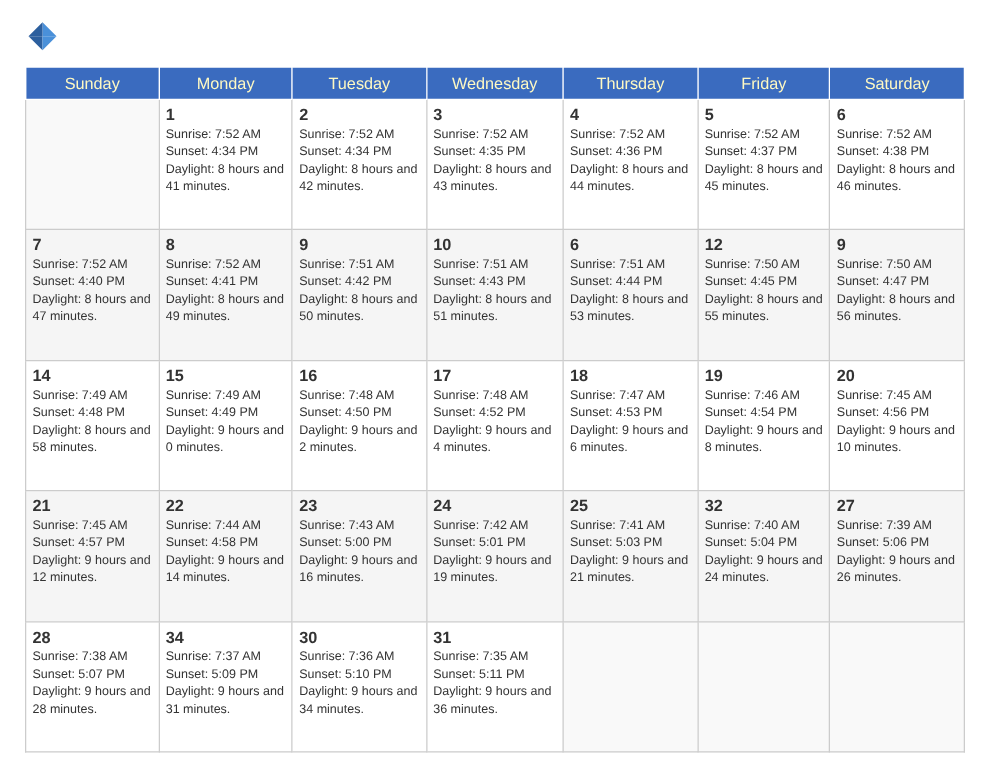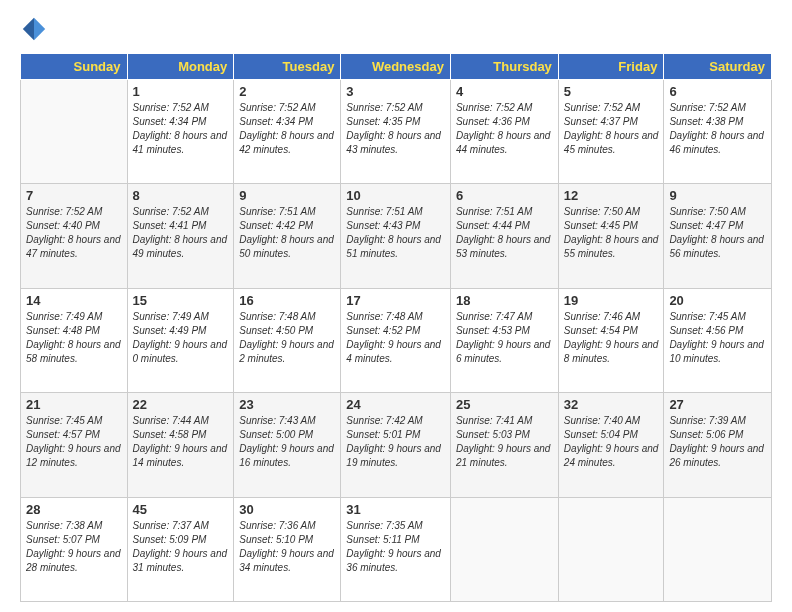--- a/index.html
+++ b/index.html
@@ -54,25 +54,25 @@
       font-size: 16px;
       color: #555;
     }
     .calendar {
       width: 100%;
       border-collapse: collapse;
       flex: 1;
     }
     .calendar thead tr th {
       background-color: #3a6bbf;
-      color: #fde047;
-      text-align: right;
+      color: #fef9c3;
+      text-align: center;
       padding: 5px 6px;
       font-size: 13px;
-      font-weight: bold;
+      font-weight: normal;
       border: 1px solid #fff;
     }
     .calendar tbody tr td {
       border: 1px solid #ccc;
       vertical-align: top;
       padding: 4px 5px;
       font-size: 10px;
       color: #333;
       width: 113px;
       height: 88px;
@@ -85,21 +85,20 @@
       font-size: 13px;
       font-weight: bold;
       color: #333;
       display: block;
       margin-bottom: 2px;
     }
     .day-info {
       font-size: 10px;
       line-height: 1.4;
       color: #333;
-      font-style: italic;
     }
     .empty-cell {
       background: #f9f9f9 !important;
     }
   </style>
 </head>
 <body>
 
 <div class="page">
   <div class="header">
@@ -250,21 +249,21 @@
             <span class="day-number">27</span>
             <div class="day-info">Sunrise: 7:39 AM<br>Sunset: 5:06 PM<br>Daylight: 9 hours and 26 minutes.</div>
           </td>
         </tr>
         <tr>
           <td>
             <span class="day-number">28</span>
             <div class="day-info">Sunrise: 7:38 AM<br>Sunset: 5:07 PM<br>Daylight: 9 hours and 28 minutes.</div>
           </td>
           <td>
-            <span class="day-number">45</span>
+            <span class="day-number">34</span>
             <div class="day-info">Sunrise: 7:37 AM<br>Sunset: 5:09 PM<br>Daylight: 9 hours and 31 minutes.</div>
           </td>
           <td>
             <span class="day-number">30</span>
             <div class="day-info">Sunrise: 7:36 AM<br>Sunset: 5:10 PM<br>Daylight: 9 hours and 34 minutes.</div>
           </td>
           <td>
             <span class="day-number">31</span>
             <div class="day-info">Sunrise: 7:35 AM<br>Sunset: 5:11 PM<br>Daylight: 9 hours and 36 minutes.</div>
           </td>

